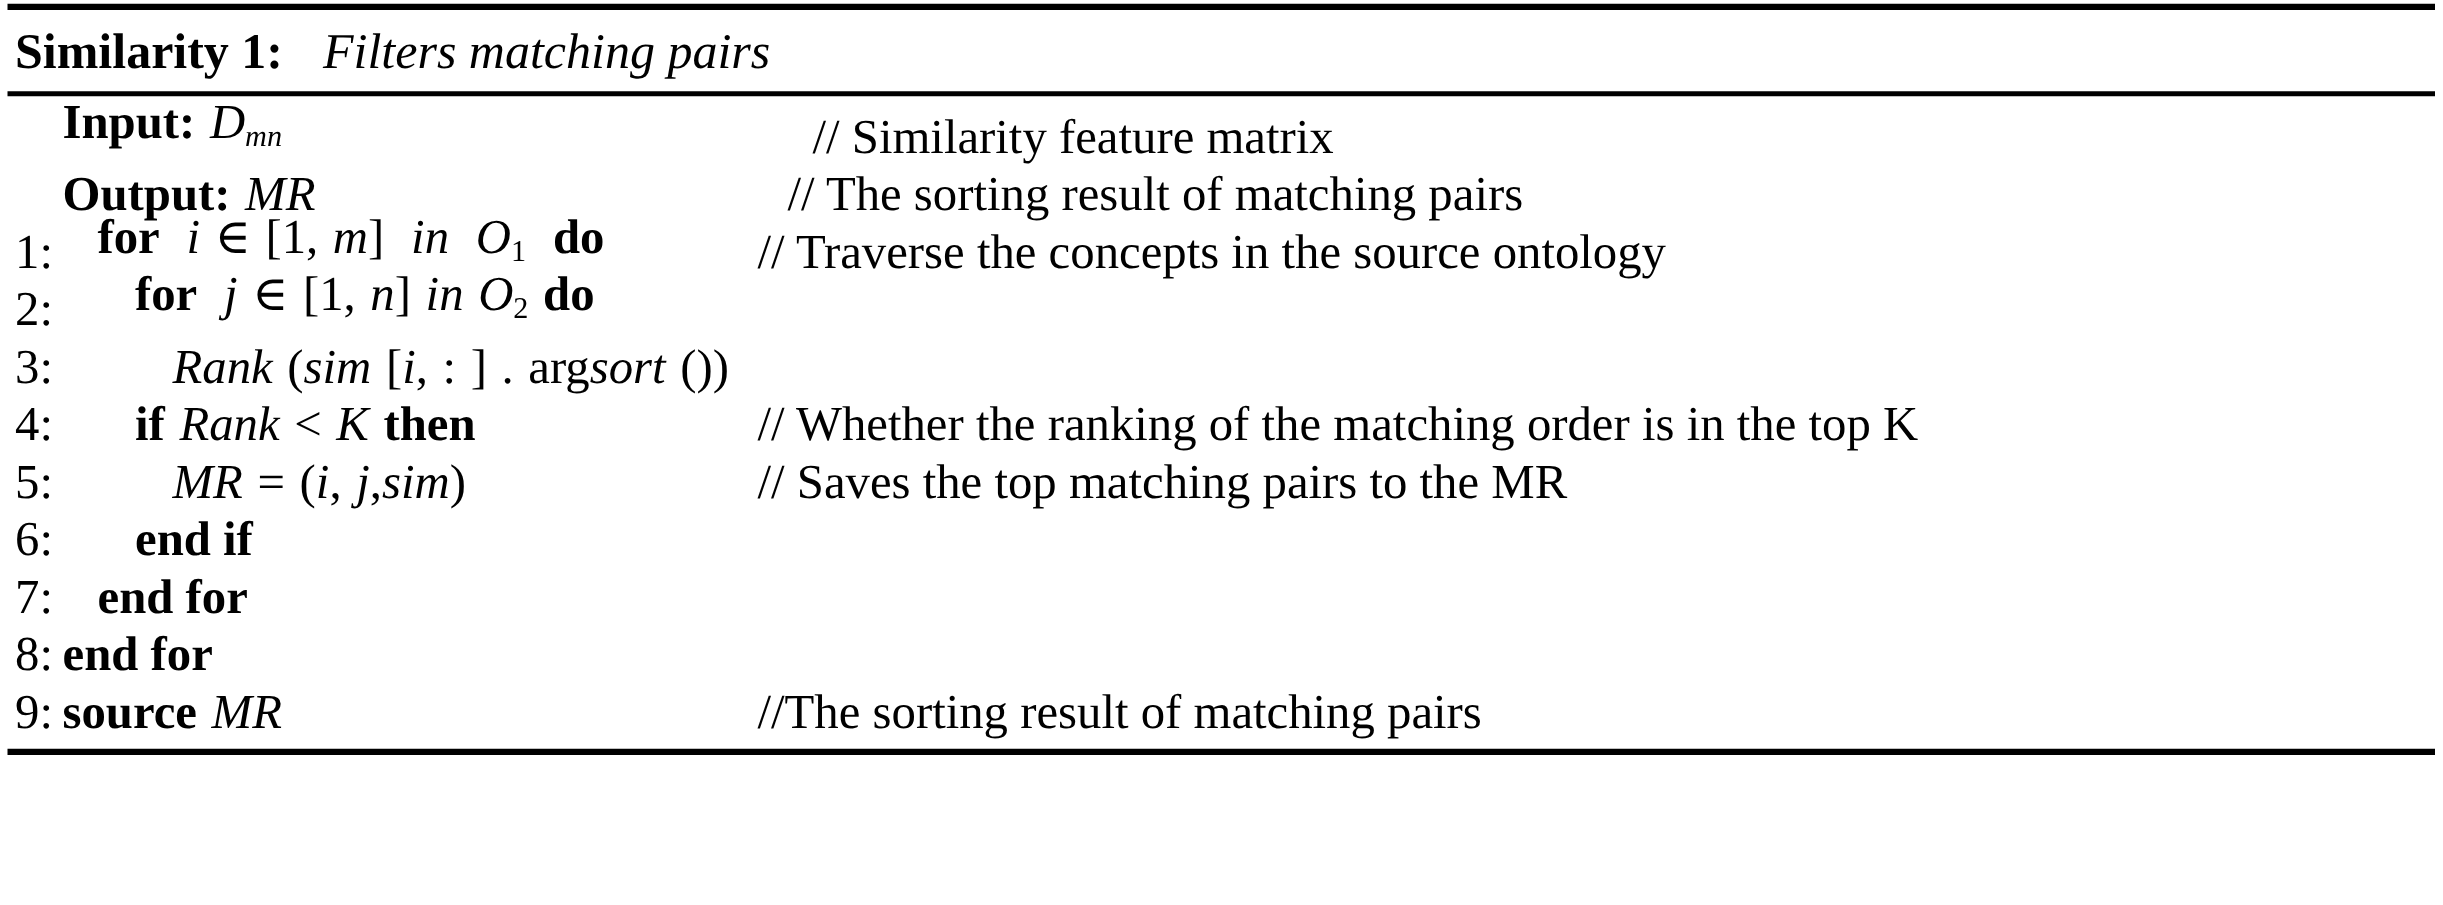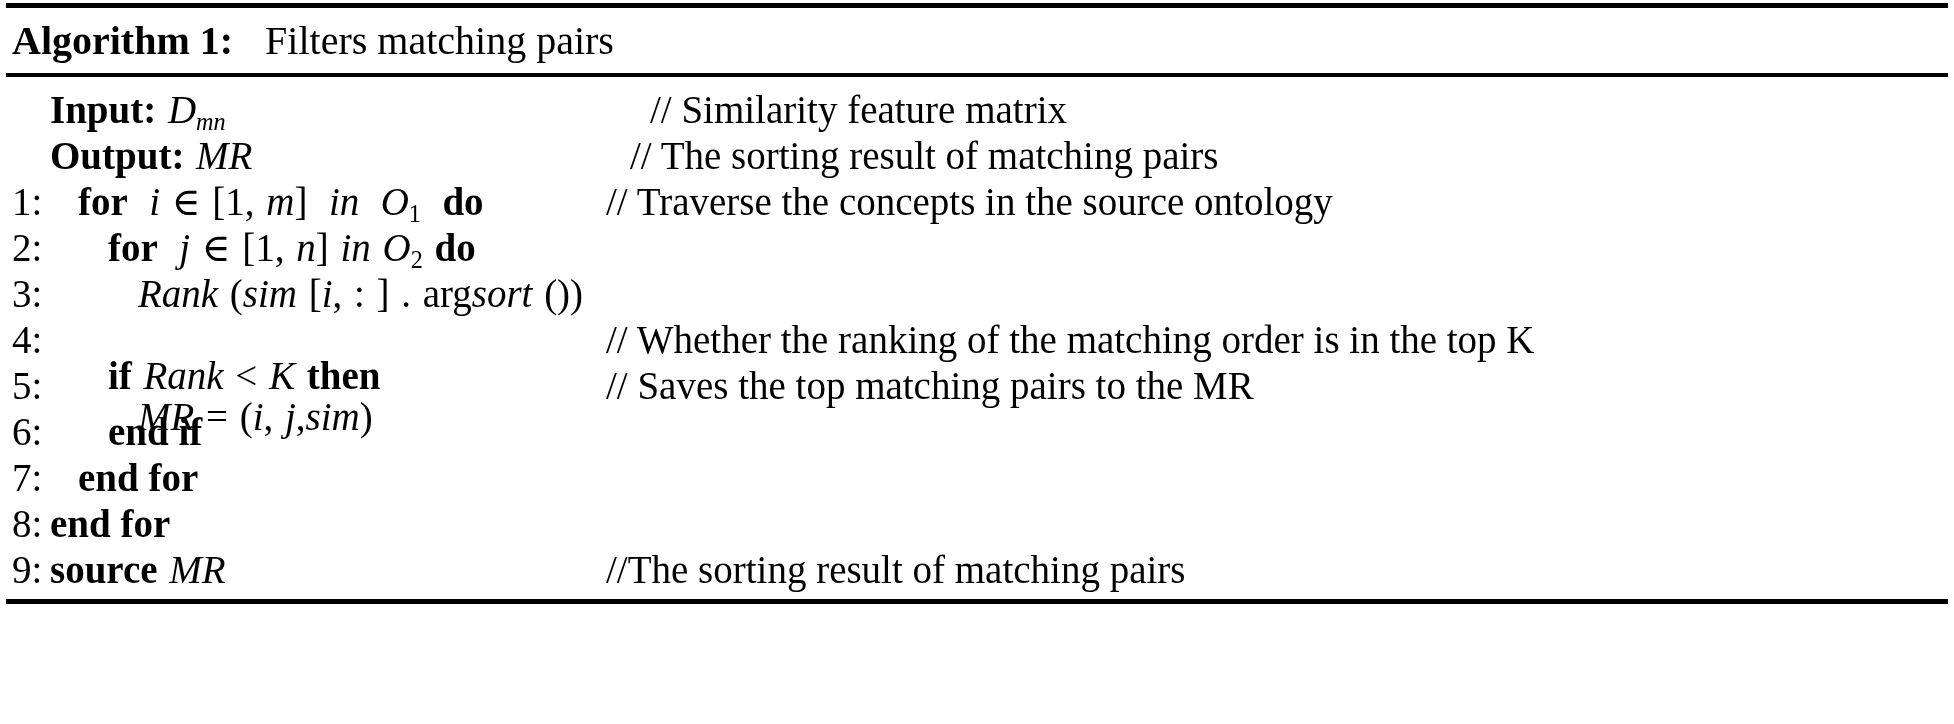--- a/index.html
+++ b/index.html
@@ -38,29 +38,30 @@
     font-size: 40px;
     line-height: 1.0;
     padding: 13px 0 12px 6px;
     white-space: nowrap;
   }
   .caption .cap-label {
     font-weight: bold;
   }
   .caption .cap-text {
     font-weight: normal;
+    font-style: italic;
   }
 
   
   .algo-body {
     padding: 10px 0 6px 0;
   }
   .algo-line {
     display: flex;
-    align-items: flex-start;
+    align-items: flex-end;
     height: 46px;
     font-size: 39px;
     line-height: 46px;
     white-space: nowrap;
   }
 
   .ln-num {
     flex: 0 0 auto;
     width: 44px;
     padding-left: 6px;
@@ -105,21 +106,21 @@
   .c-l9      { width: 556px; }
 </style>
 </head>
 <body>
 
 <div id="algo-float">
 
   <div class="rule rule-top"></div>
 
   <div class="caption">
-    <span class="cap-label">Algorithm 1:</span>
+    <span class="cap-label">Similarity 1:</span>
     <span class="sp2"></span><span class="cap-text">Filters matching pairs</span>
   </div>
 
   <div class="rule rule-mid"></div>
 
   <div class="algo-body">
 
     <div class="algo-line">
       <span class="ln-num"></span>
       <span class="ln-code c-input ind0"><span class="kw">Input:</span><span class="sp"></span><span class="it">D</span><span class="sub">mn</span></span>

